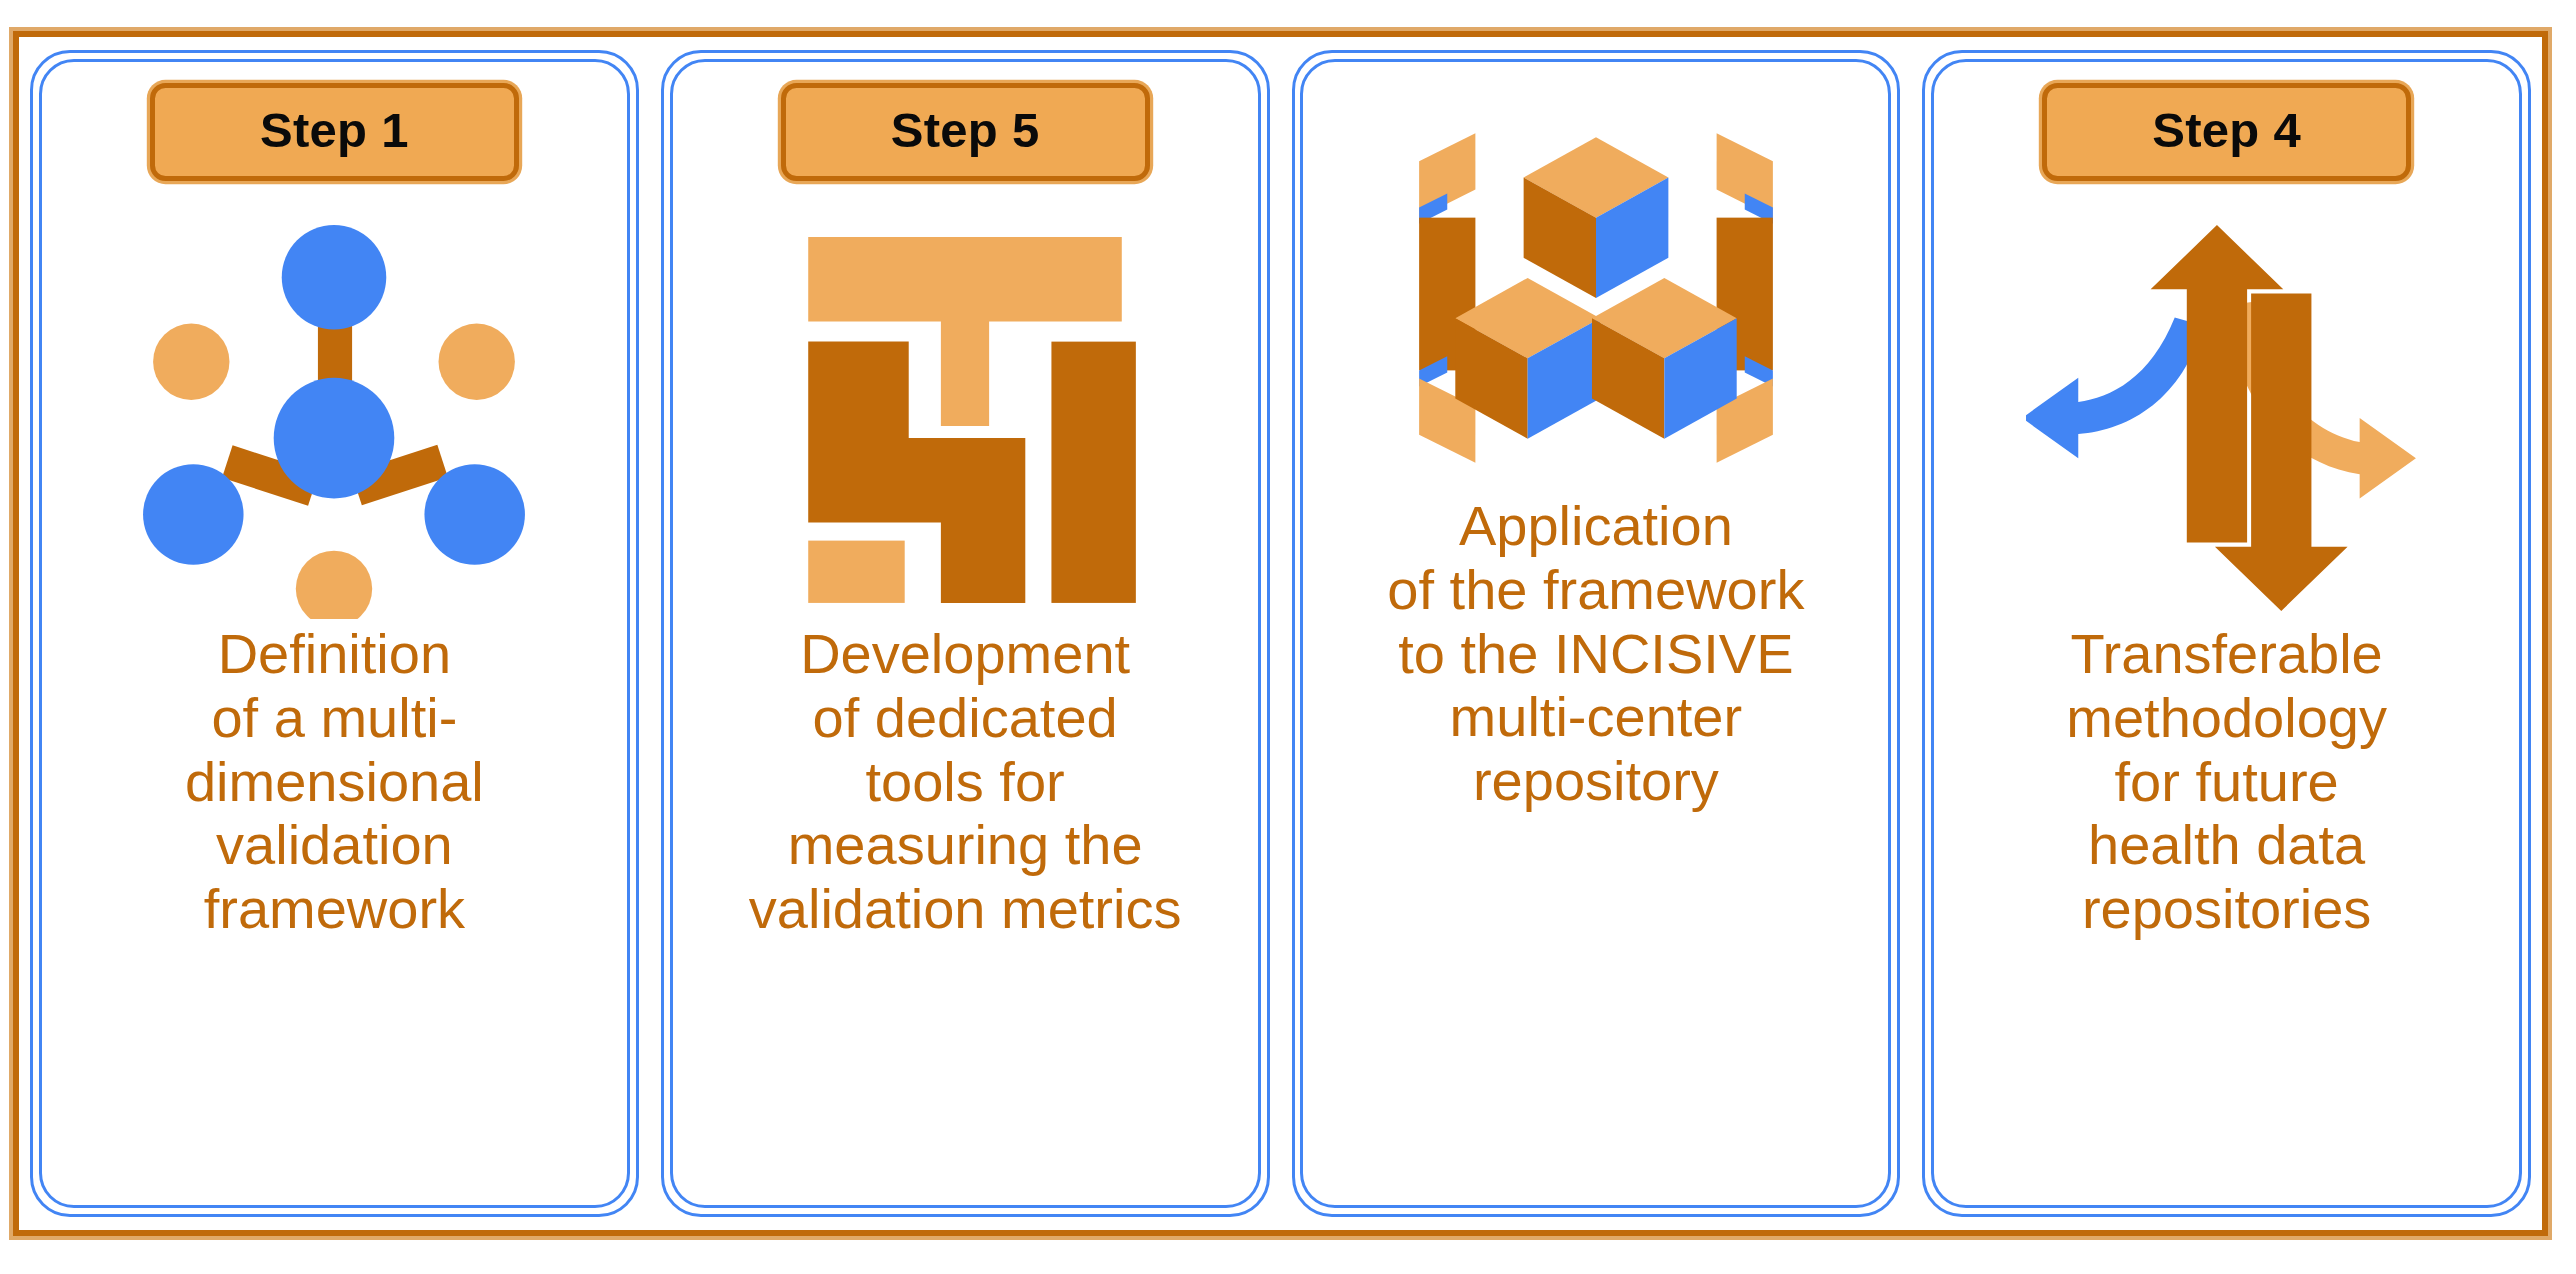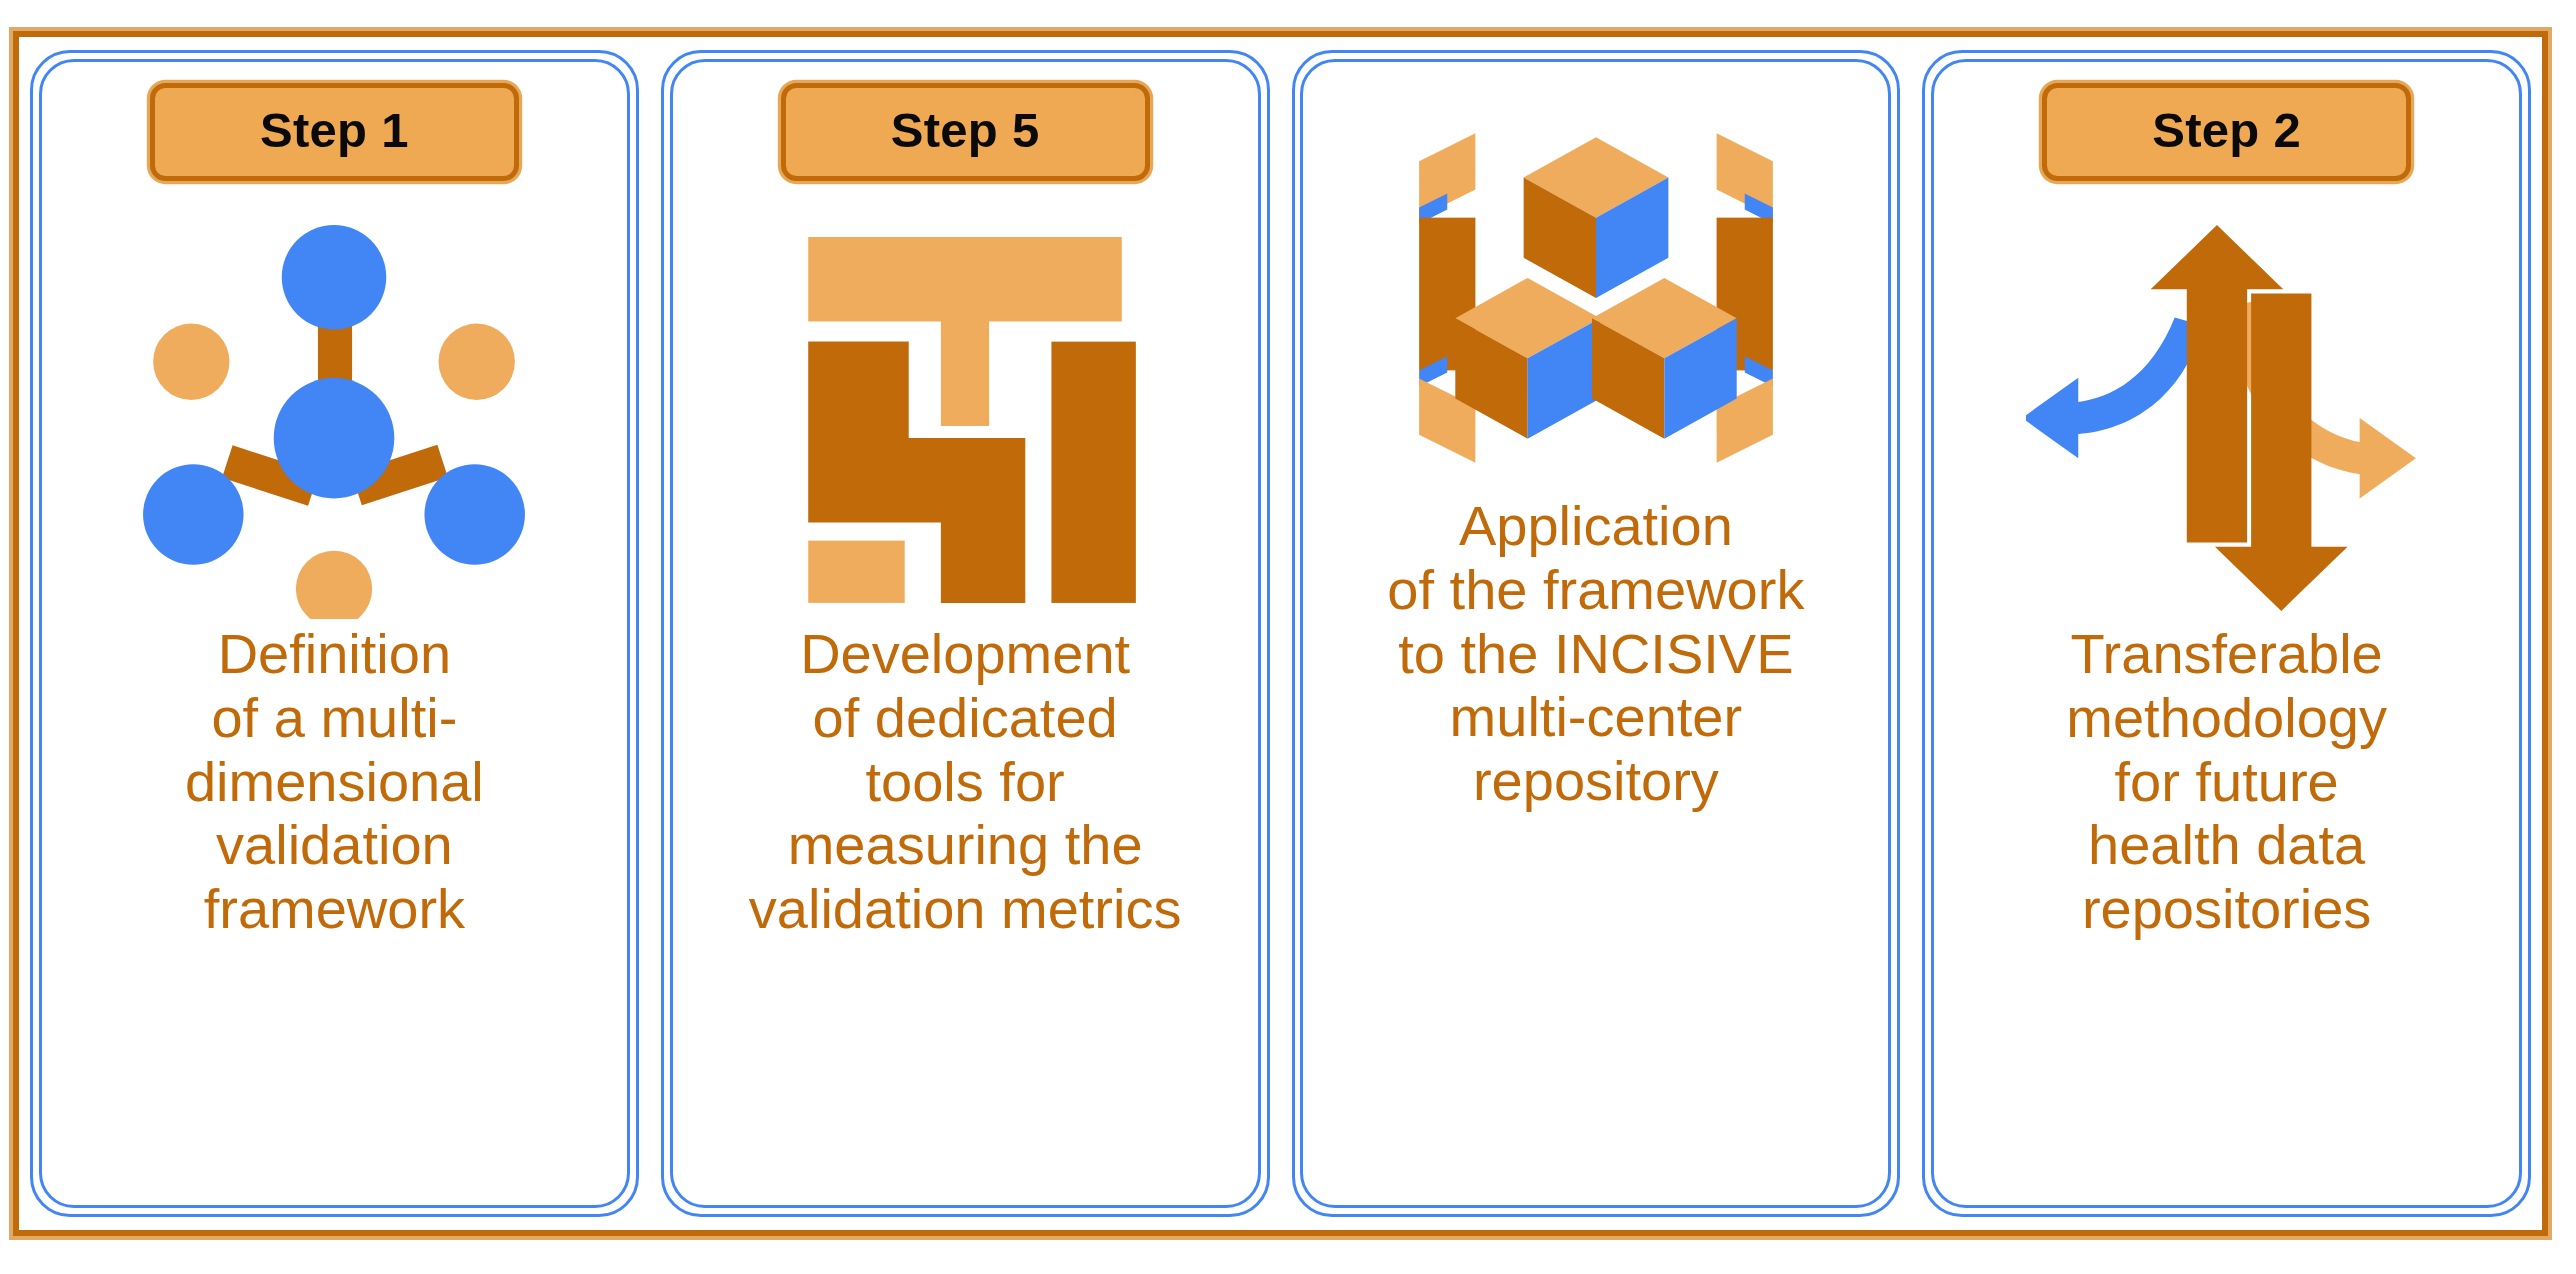--- a/index.html
+++ b/index.html
@@ -220,21 +220,21 @@
       <div class="step-caption">Application
 of the framework
 to the INCISIVE
 multi-center
 repository</div>
     </div>
 
     <div class="step-card">
       <div class="step-card-inner"></div>
 
-      <div class="step-badge">Step 2</div>
+      <div class="step-badge">Step 4</div>
 
       <div class="step-icon">
         <svg viewBox="0 0 200 200" xmlns="http://www.w3.org/2000/svg">
 
           <path d="M78 44 C66 74 46 84 30 86 L30 74 L2 94 L30 114 L30 102
                    C56 100 82 84 92 48 Z" fill="#4285F4" transform="translate(-4,6)"></path>
 
           <path d="M118 40 C122 80 142 104 170 110 L170 98 L198 118 L170 138
                    L170 126 C132 120 108 88 104 42 Z" fill="#F0AC5D" transform="translate(-4,2)"></path>
 

